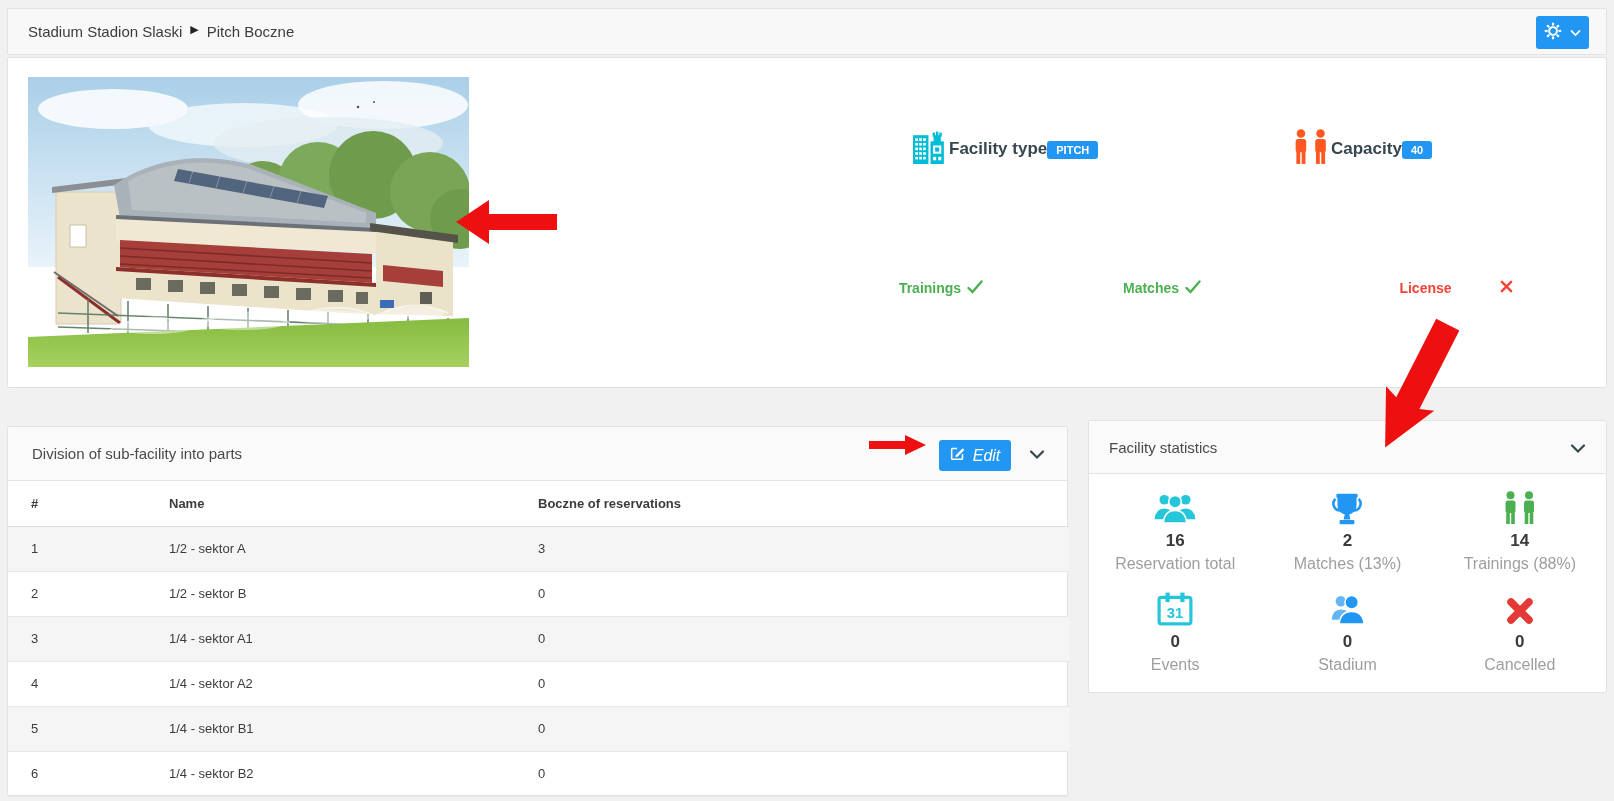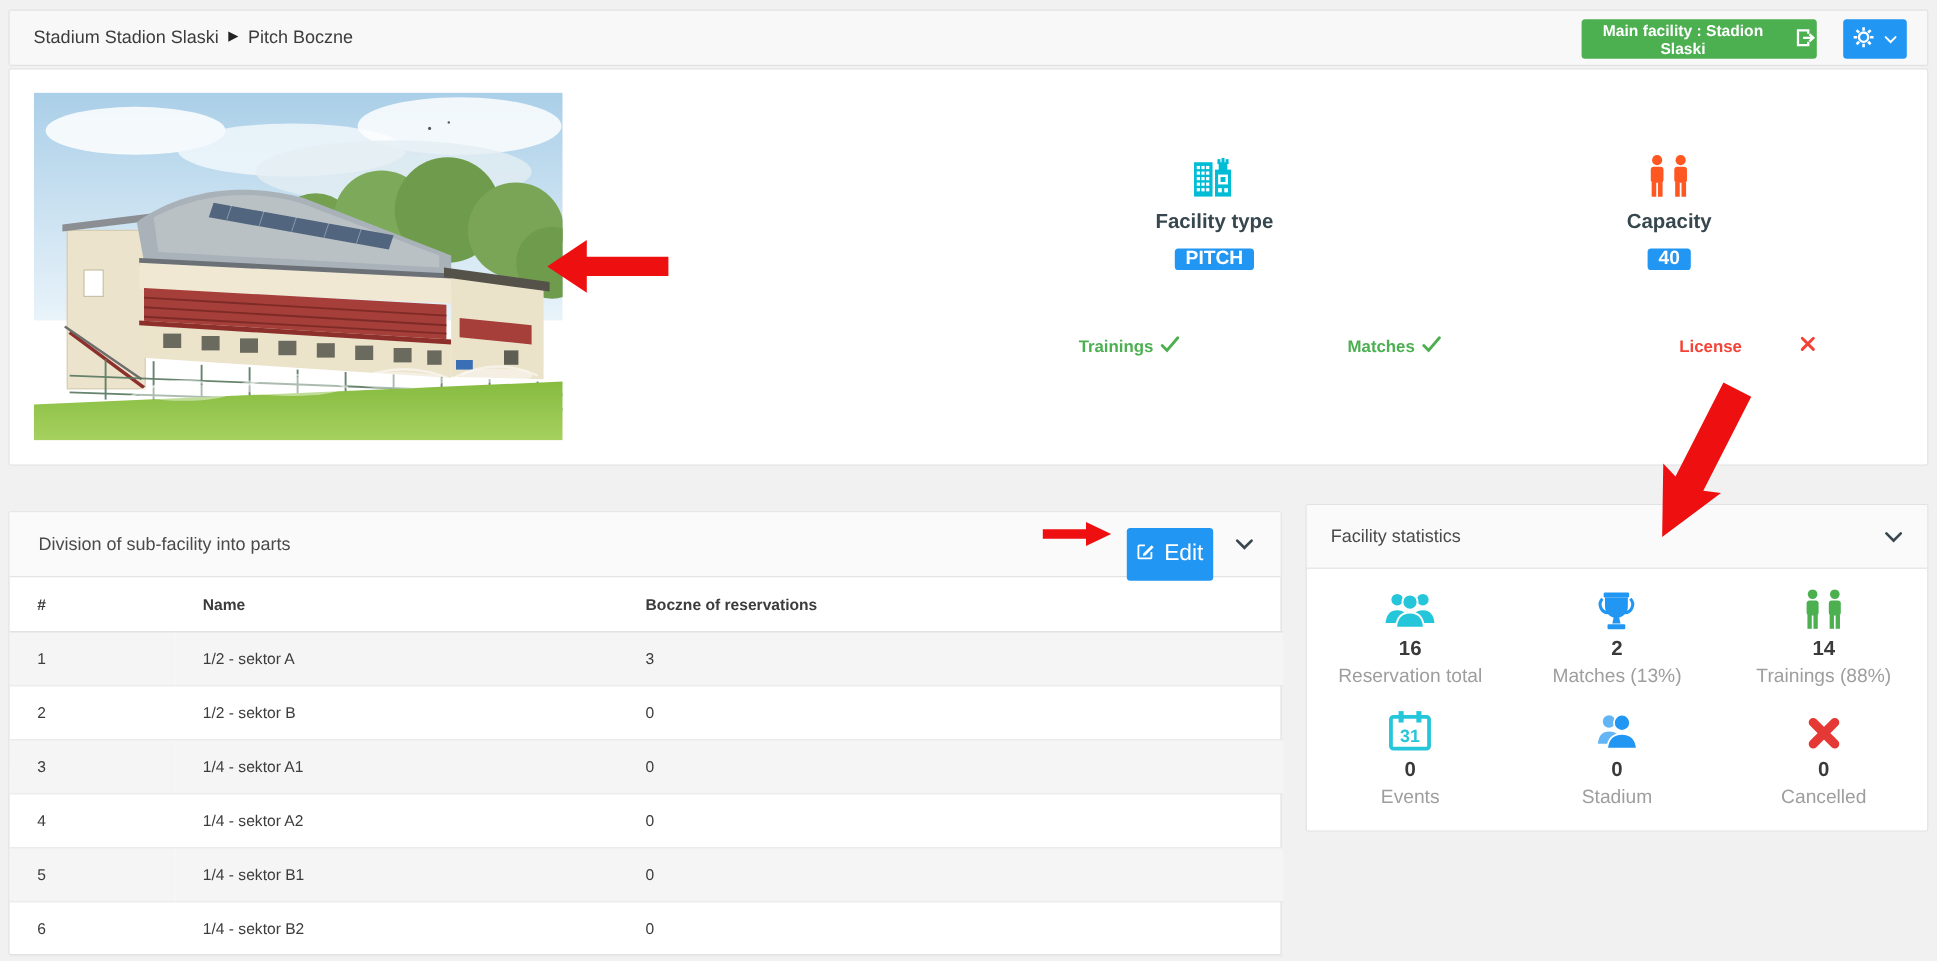--- a/index.html
+++ b/index.html
@@ -22,42 +22,42 @@
          border-radius:3px; color:#fff; font-family:inherit; }
   .btn-green { position:absolute; left:1310px; top:7px; width:196px; height:33px; background:#4caf50;
                font-size:13px; font-weight:bold; }
   .btn-gear { position:absolute; left:1528px; top:7px; width:53px; height:33px; background:#2196f3; }
 
   
   .overview { left:7px; top:57px; width:1600px; height:331px; }
   .photo { position:absolute; left:20px; top:19px; width:441px; height:290px; overflow:hidden; }
   .photo svg { display:block; }
 
-  .info-block { position:absolute; top:64px; width:200px; display:flex; flex-direction:column; align-items:center; }
+  .info-block { position:absolute; top:64px; width:200px; display:flex; flex-direction:row; align-items:center; }
   .info-block .ic { height:36px; margin-top:7px; }
   .info-label { margin-top:10px; height:20px; line-height:20px; font-size:17px; font-weight:bold; color:#37474f; }
   .badge { margin-top:12px; height:18px; line-height:18px; padding:0 9px; background:#2196f3; color:#fff;
-           font-size:16px; font-weight:bold; border-radius:3px; }
+           font-size:11px; font-weight:bold; border-radius:3px; }
   .ft-block { left:904px; }
   .cap-block { left:1283px; }
 
   .flag { position:absolute; top:219px; width:120px; height:22px; display:flex; align-items:center;
           justify-content:center; gap:6px; font-size:14px; font-weight:bold; }
   .flag.ok { color:#4caf50; }
   .flag.no { color:#f44336; }
   .flag-trainings { left:873px; }
   .flag-matches { left:1094px; }
   .flag-license { left:1388px;gap:48px; }
 
   
   .division { left:7px; top:426px; width:1061px; height:370px; }
   .division .panel-header { height:54px; }
   .division .panel-title { margin-left:24px; }
-  .btn-edit { position:absolute; left:931px; top:13px; width:72px; height:44px; background:#2196f3;
-              font-size:19px; }
+  .btn-edit { position:absolute; left:931px; top:13px; width:72px; height:31px; background:#2196f3;
+              font-size:16px;font-style:italic; }
   .collapse-chevron { position:absolute; cursor:pointer; }
   .division .collapse-chevron { left:1021px; top:19px; }
 
   table.parts { width:100%; border-collapse:collapse; table-layout:fixed; font-size:13px; color:#3c3c3c; }
   table.parts col.c1 { width:138px; } table.parts col.c2 { width:369px; } table.parts col.c3 { width:554px; }
   table.parts th { height:45px; text-align:left; font-weight:bold; padding-left:23px; border-bottom:1px solid #dddddd; }
   table.parts td { height:45px; padding-left:23px; border-bottom:1px solid #e8e8e8; }
   table.parts tr.odd { background:#f5f5f5; }
 
   
@@ -84,30 +84,20 @@
 
 <div class="page">
 
   <div class="topbar">
     <div class="breadcrumb">
       <span>Stadium Stadion Slaski</span>
       <span class="bc-sep">▶</span>
       <span>Pitch Boczne</span>
     </div>
 
-    <button class="btn btn-green">
-      <span>Main facility : Stadion Slaski</span>
-      <span>
-        <svg width="19" height="19" viewBox="0 0 20 20" fill="none" stroke="#fff" stroke-width="2">
-          <path d="M12.5,6.5 V3.5 H3.5 V16.5 H12.5 V13.5"></path>
-          <path d="M8,10 H16.5"></path>
-          <path d="M13.5,6.8 L17,10 L13.5,13.2"></path>
-        </svg>
-      </span>
-    </button>
 
     <button class="btn btn-gear">
       <span>
         <svg width="18" height="18" viewBox="0 0 20 20" fill="none" stroke="#fff">
           <circle cx="10" cy="10" r="4.3" stroke-width="2.2"></circle>
           <g stroke-width="2.4">
             <line x1="16" y1="10" x2="19.2" y2="10"></line>
               <line x1="14.2" y1="14.2" x2="16.5" y2="16.5"></line>
             <line x1="10" y1="16" x2="10" y2="19.2"></line>
               <line x1="5.8" y1="14.2" x2="3.5" y2="16.5"></line>

